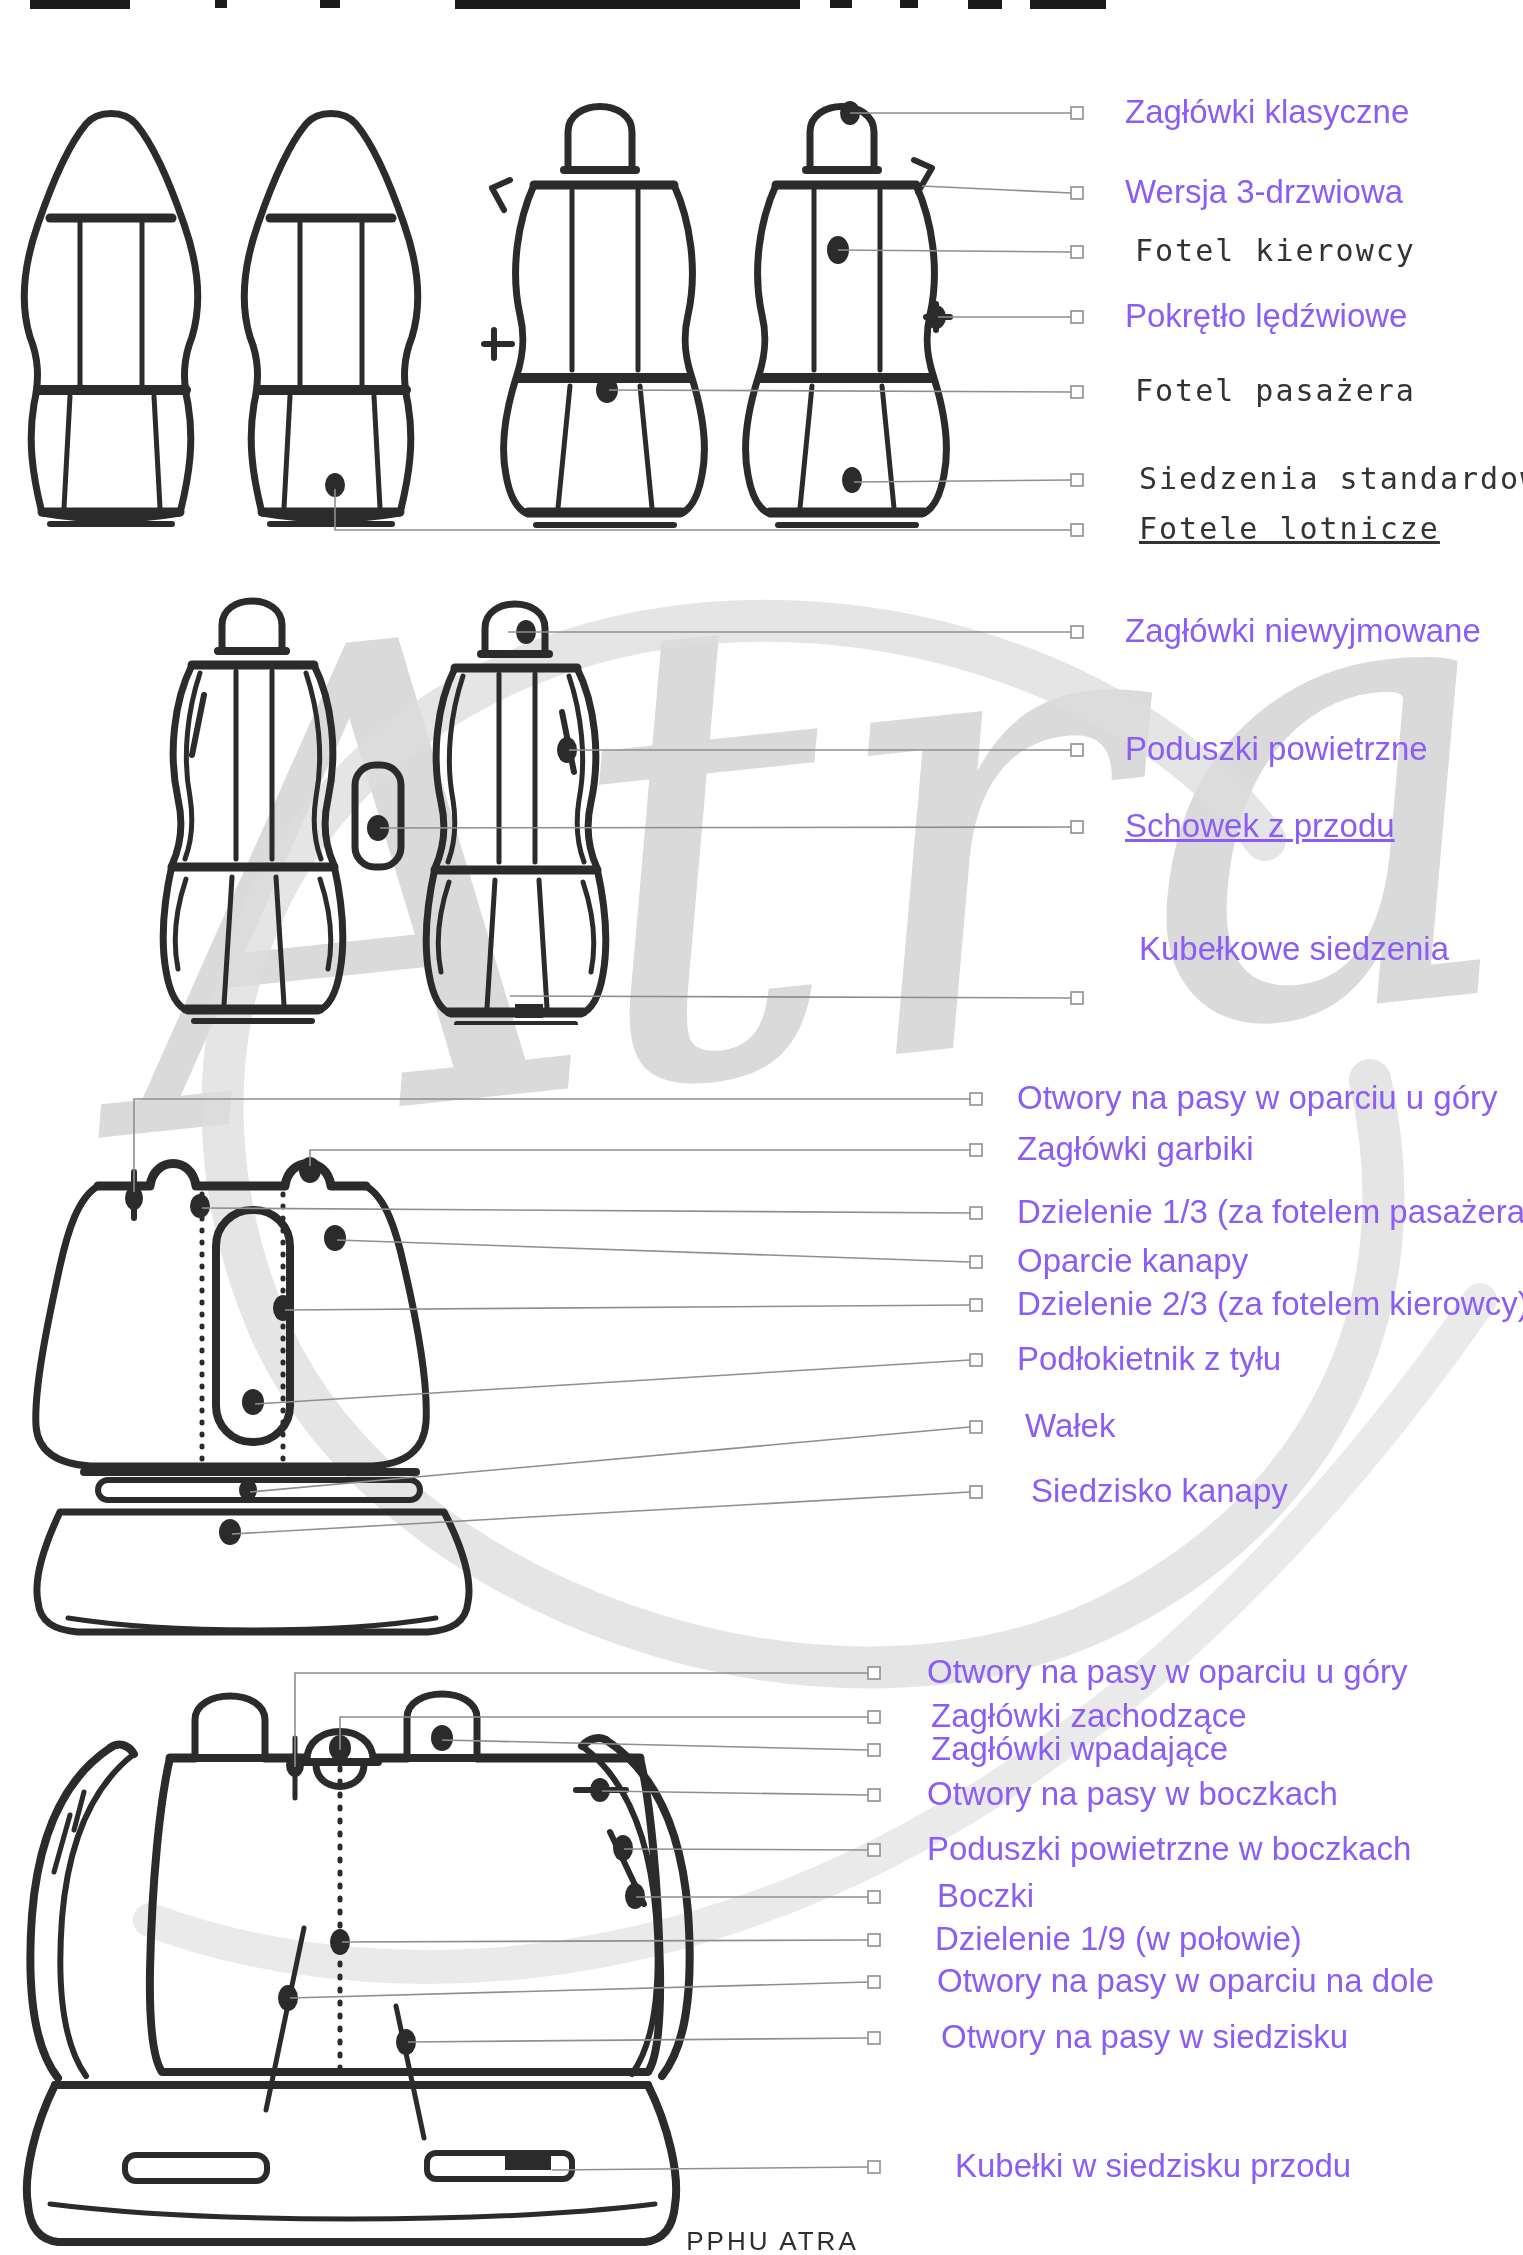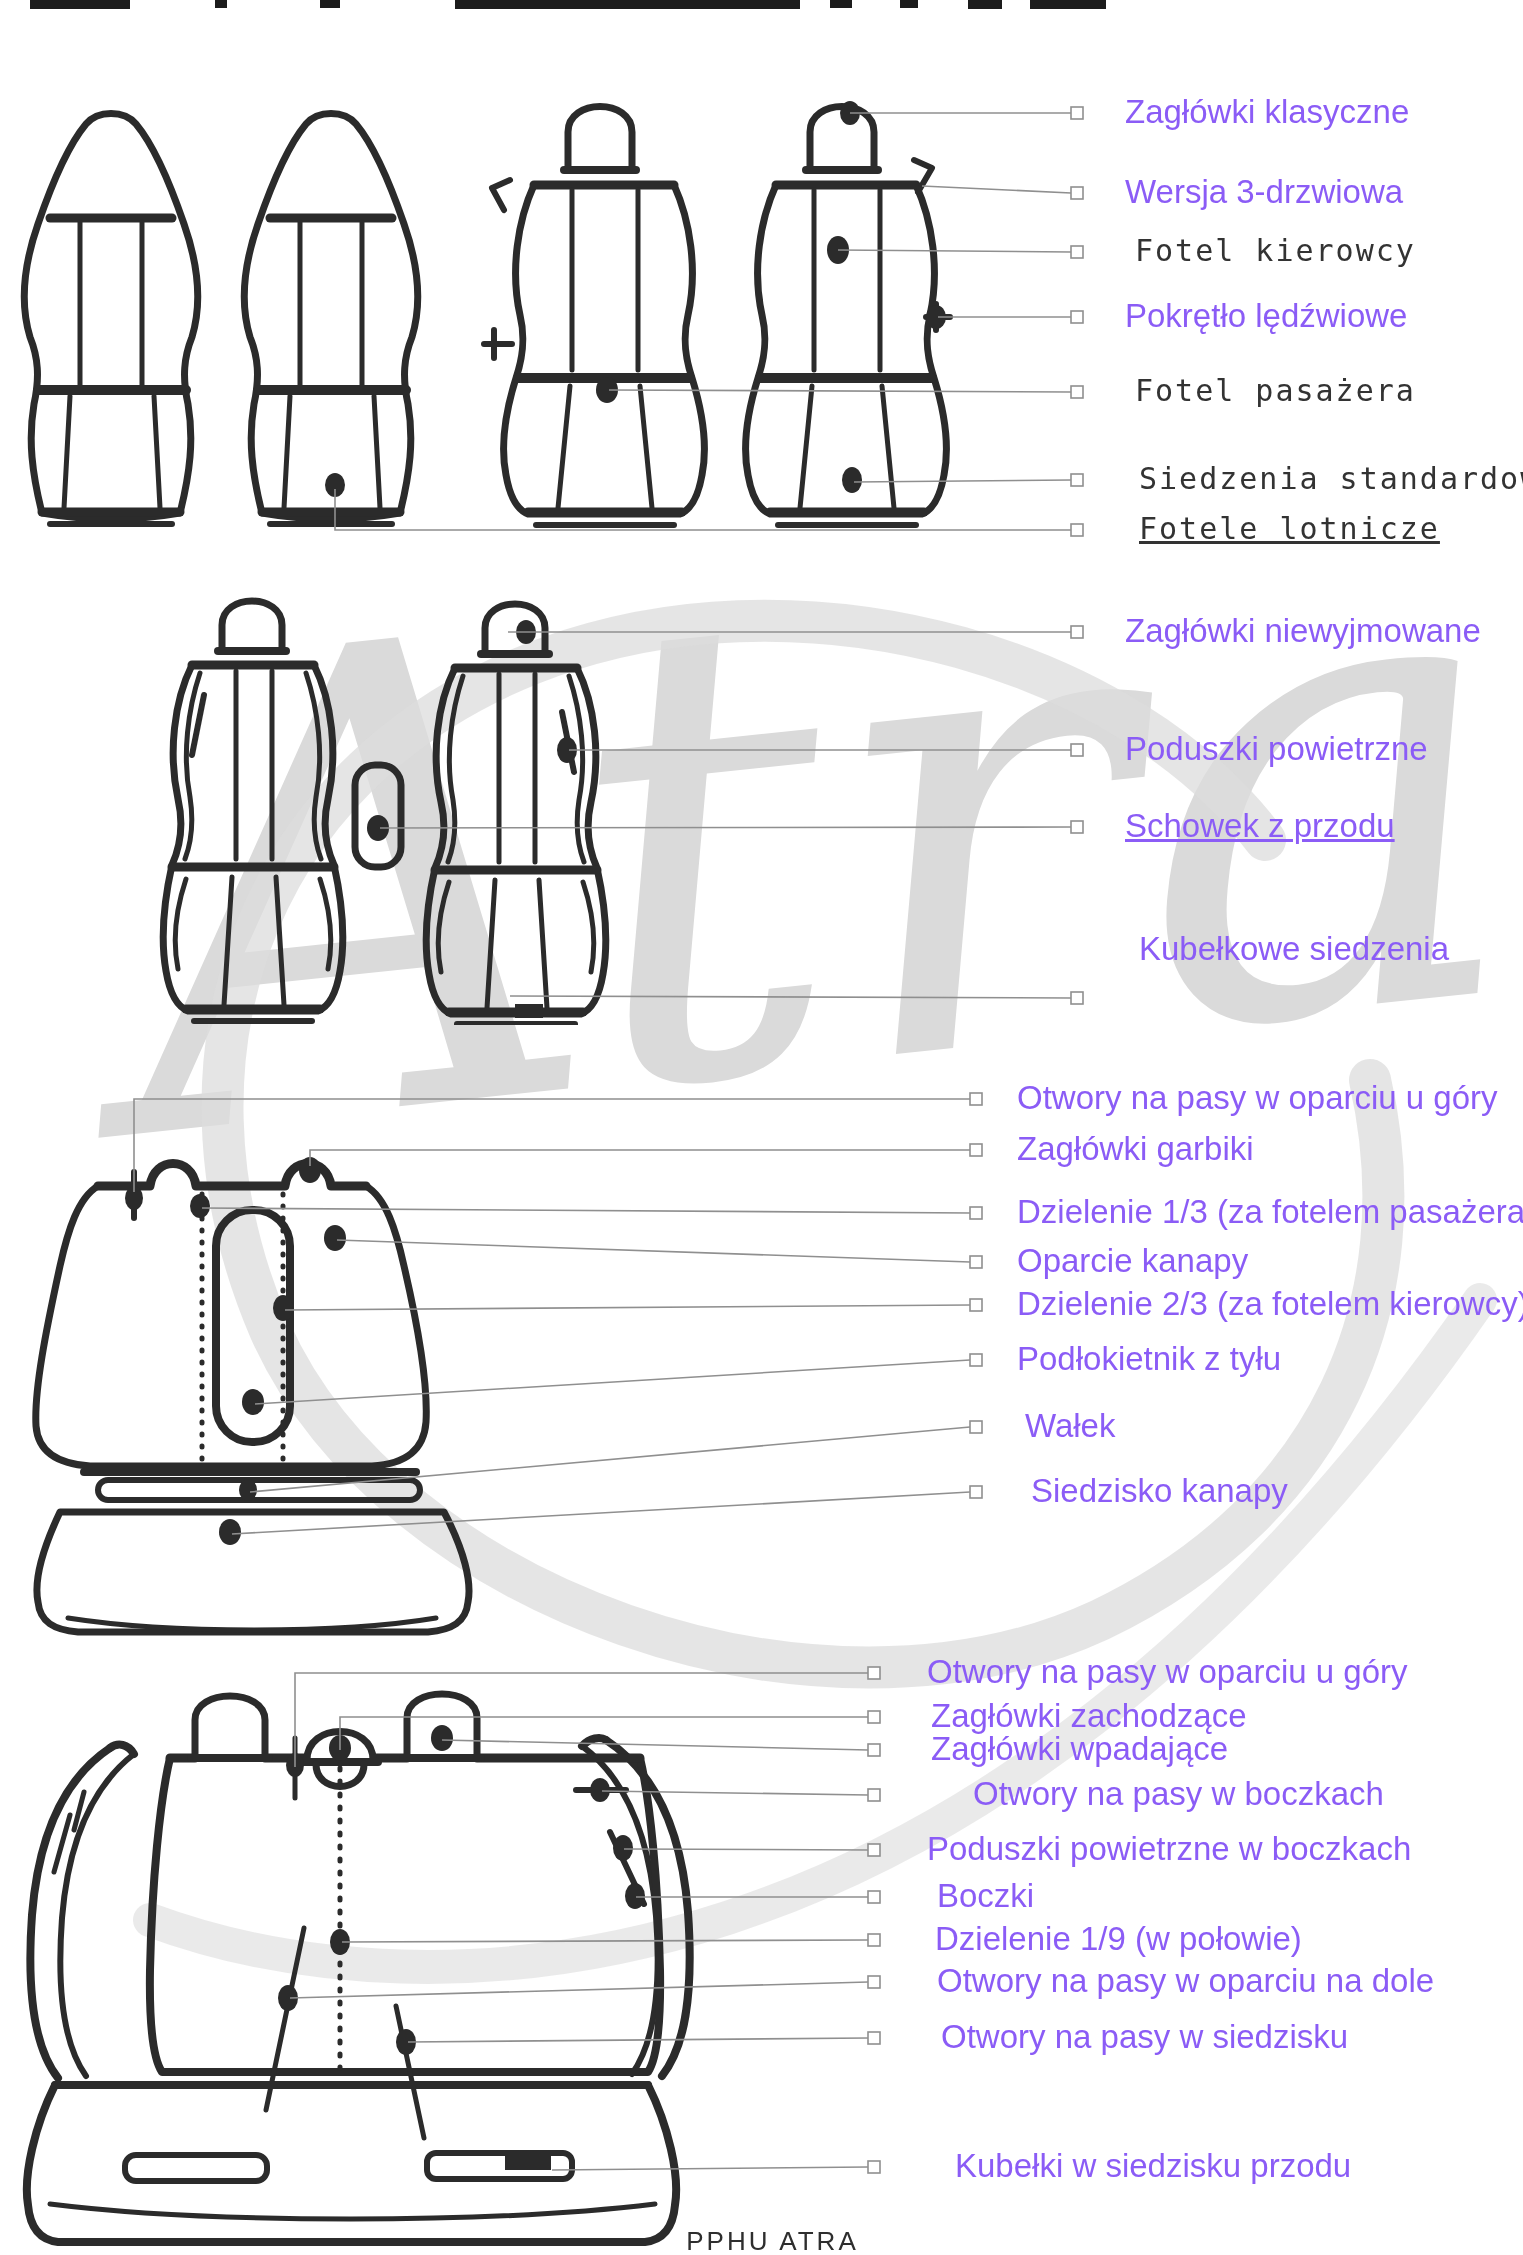--- a/index.html
+++ b/index.html
@@ -292,21 +292,21 @@
       <div class="lbl" style="left: 1017px; top: 1130px;">Zagłówki garbiki</div>
       <div class="lbl" style="left: 1017px; top: 1193px;">Dzielenie 1/3 (za fotelem pasażera)</div>
       <div class="lbl" style="left: 1017px; top: 1242px;">Oparcie kanapy</div>
       <div class="lbl" style="left: 1017px; top: 1285px;">Dzielenie 2/3 (za fotelem kierowcy)</div>
       <div class="lbl" style="left: 1017px; top: 1340px;">Podłokietnik z tyłu</div>
       <div class="lbl" style="left: 1025px; top: 1407px;">Wałek</div>
       <div class="lbl" style="left: 1031px; top: 1472px;">Siedzisko kanapy</div>
       <div class="lbl" style="left: 927px; top: 1653px;">Otwory na pasy w oparciu u góry</div>
       <div class="lbl" style="left: 931px; top: 1697px;">Zagłówki zachodzące</div>
       <div class="lbl" style="left: 931px; top: 1730px;">Zagłówki wpadające</div>
-      <div class="lbl" style="left: 927px; top: 1775px; margin-left: 46px;">Otwory na pasy w boczkach</div>
+      <div class="lbl" style="left: 927px; top: 1775px;">Otwory na pasy w boczkach</div>
       <div class="lbl" style="left: 927px; top: 1830px;">Poduszki powietrzne w boczkach</div>
       <div class="lbl" style="left: 937px; top: 1877px;">Boczki</div>
       <div class="lbl" style="left: 935px; top: 1920px;">Dzielenie 1/9 (w połowie)</div>
       <div class="lbl" style="left: 937px; top: 1962px;">Otwory na pasy w oparciu na dole</div>
       <div class="lbl" style="left: 941px; top: 2018px;">Otwory na pasy w siedzisku</div>
       <div class="lbl" style="left: 955px; top: 2147px;">Kubełki w siedzisku przodu</div>
     </div>
 
   <div id="footer">PPHU  ATRA</div>
 </div>

